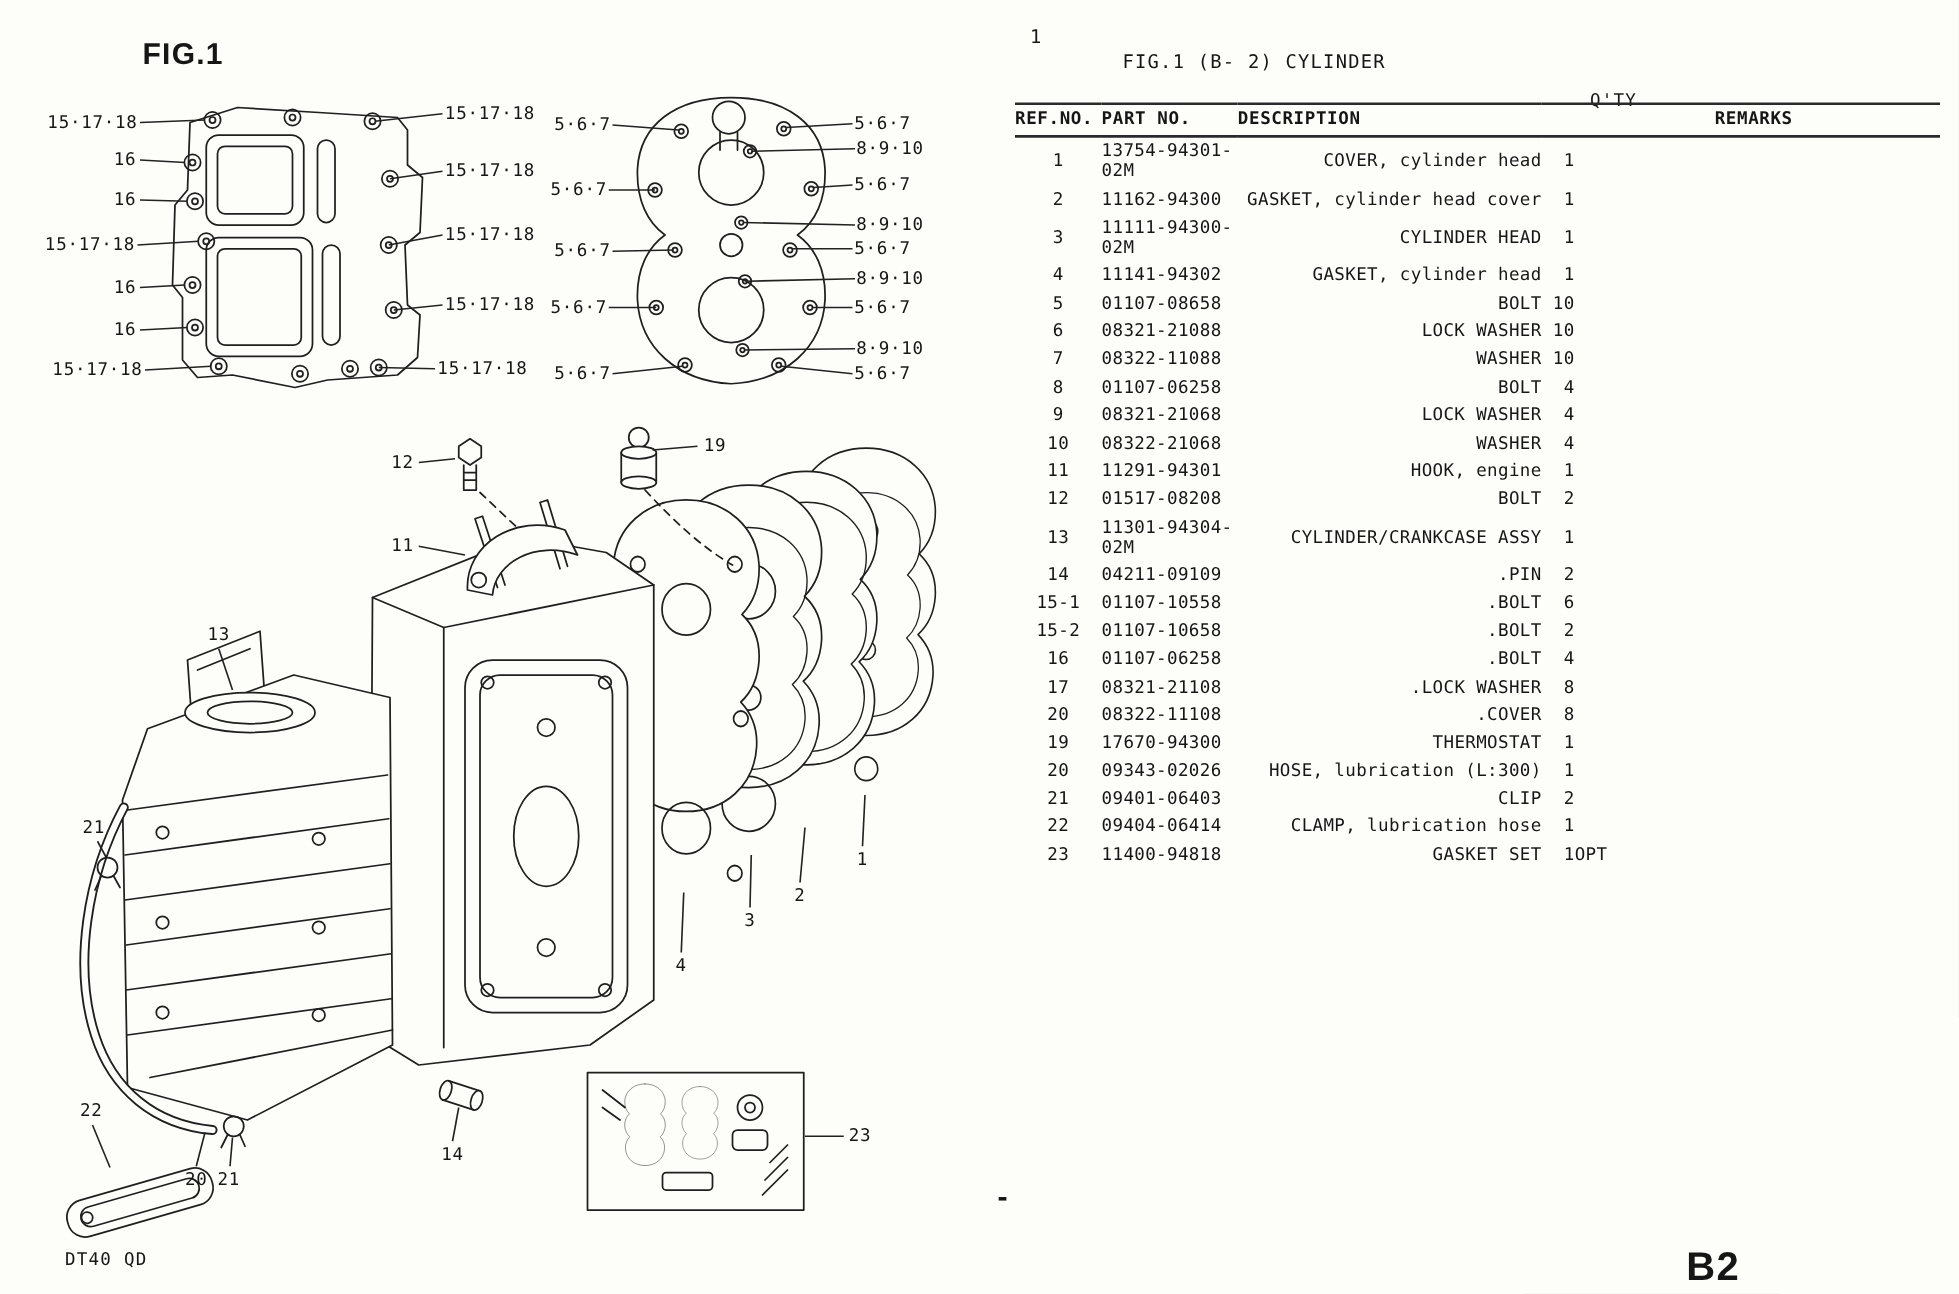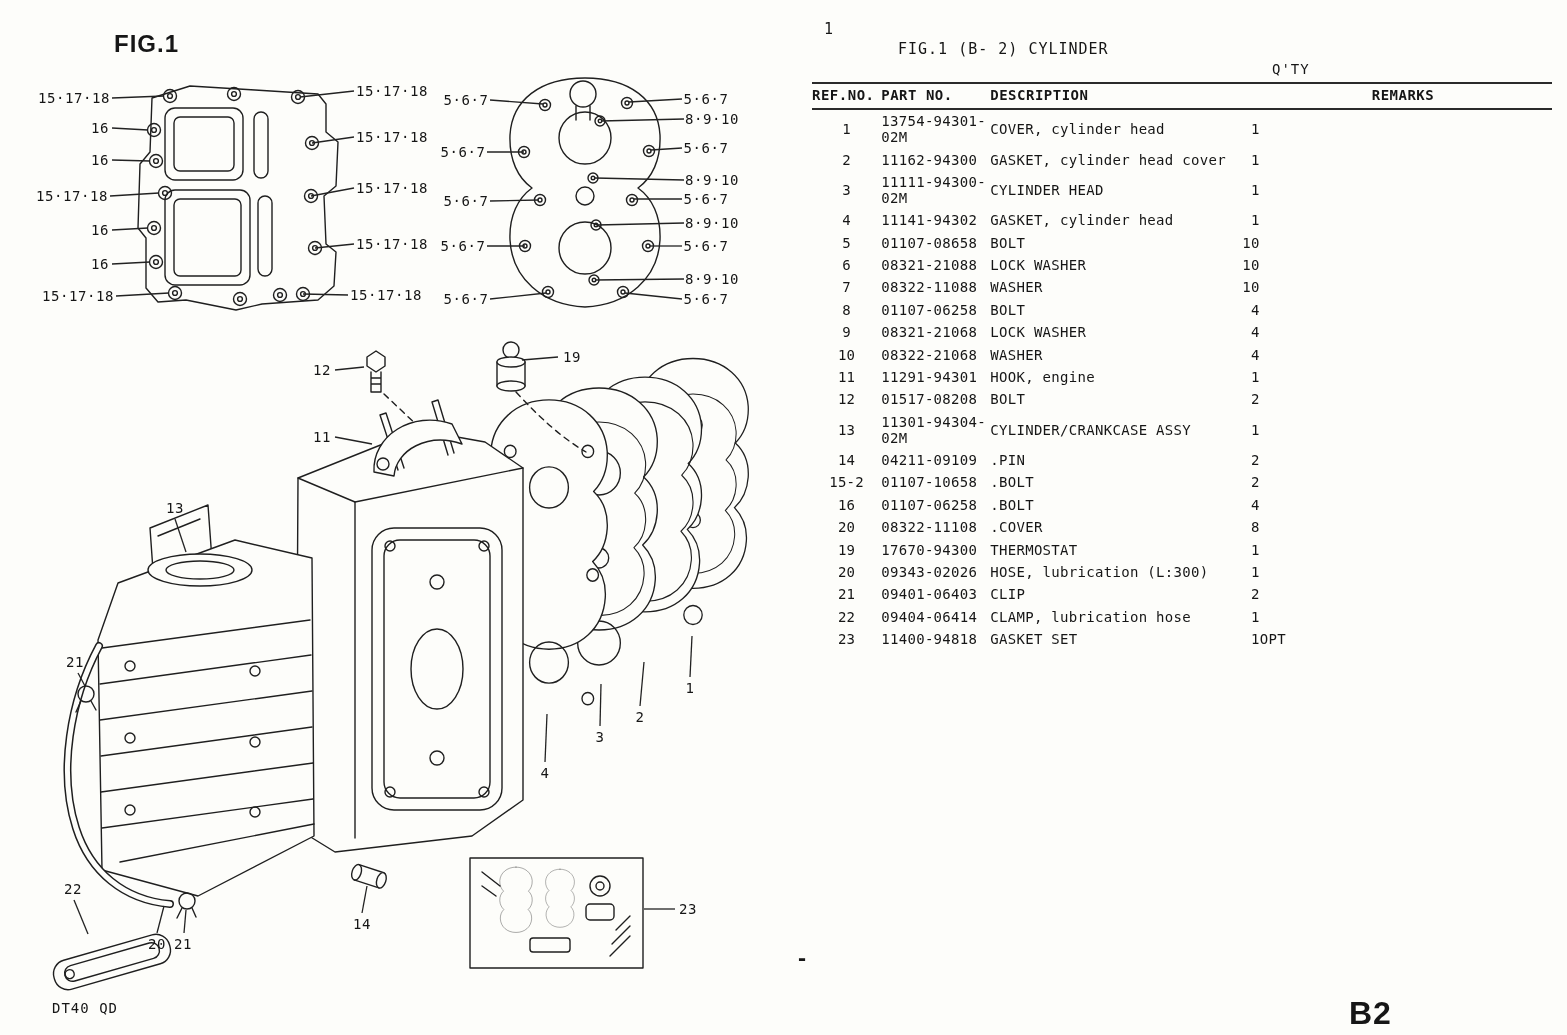--- a/index.html
+++ b/index.html
@@ -20,34 +20,34 @@
     white-space:nowrap;
     color:#161616;
   }
   .fig-label{
     position:absolute;left:114px;top:30px;
     font-family:"Liberation Sans",sans-serif;
     font-weight:bold;font-size:24px;letter-spacing:1px;
   }
   .page-number{position:absolute;left:824px;top:20px;font-size:15px;}
   .list-title{position:absolute;left:898px;top:40px;font-size:15px;letter-spacing:1px;}
-  .qty-header{position:absolute;left:1272px;top:61px;font-size:14px;letter-spacing:1px;}
+  .qty-header{position:absolute;left:1272px;top:73px;font-size:14px;letter-spacing:1px;}
   .parts-table{
     position:absolute;left:812px;top:82px;width:740px;
     border-collapse:collapse;
     border-top:2px solid #2a2a2a;
     font-size:14px;
   }
   .parts-table thead tr{border-bottom:2px solid #2a2a2a;}
   .parts-table th{font-weight:bold;text-align:left;padding:3px 0 5px 0;font-size:14px;letter-spacing:0.5px;}
   .parts-table td{padding:3.2px 0;letter-spacing:0.3px;}
   .col-ref{width:72px;text-align:center;}
   th.col-ref{text-align:left;}
   .col-part{width:132px;text-align:left;}
-  .col-desc{width:278px;text-align:left;}
+  .col-desc{width:278px;text-align:right;}
   .col-qty{width:30px;text-align:right;}
   .col-remarks{width:228px;text-align:left;padding-left:14px;}
   th.col-remarks{padding-left:112px;margin-top:20px;}
   .page-code{
     position:absolute;left:1349px;top:995px;
     font-family:"Liberation Sans",sans-serif;
     font-weight:bold;font-size:32px;letter-spacing:1px;
   }
   .separator-dash{position:absolute;left:796px;top:946px;font-weight:bold;font-size:20px;}
   .footer-left{position:absolute;left:52px;top:1000px;font-size:14px;letter-spacing:1px;}
@@ -481,34 +481,48 @@
           <td class="col-remarks"></td>
         </tr>
         <tr>
           <td class="col-ref">14</td>
           <td class="col-part">04211-09109</td>
           <td class="col-desc">.PIN</td>
           <td class="col-qty">2</td>
           <td class="col-remarks"></td>
         </tr>
         <tr>
+          <td class="col-ref">15-1</td>
+          <td class="col-part">01107-10558</td>
+          <td class="col-desc">.BOLT</td>
+          <td class="col-qty">6</td>
+          <td class="col-remarks"></td>
+        </tr>
+        <tr>
           <td class="col-ref">15-2</td>
           <td class="col-part">01107-10658</td>
           <td class="col-desc">.BOLT</td>
           <td class="col-qty">2</td>
           <td class="col-remarks"></td>
         </tr>
         <tr>
           <td class="col-ref">16</td>
           <td class="col-part">01107-06258</td>
           <td class="col-desc">.BOLT</td>
           <td class="col-qty">4</td>
           <td class="col-remarks"></td>
         </tr>
         <tr>
+          <td class="col-ref">17</td>
+          <td class="col-part">08321-21108</td>
+          <td class="col-desc">.LOCK WASHER</td>
+          <td class="col-qty">8</td>
+          <td class="col-remarks"></td>
+        </tr>
+        <tr>
           <td class="col-ref">20</td>
           <td class="col-part">08322-11108</td>
           <td class="col-desc">.COVER</td>
           <td class="col-qty">8</td>
           <td class="col-remarks"></td>
         </tr>
         <tr>
           <td class="col-ref">19</td>
           <td class="col-part">17670-94300</td>
           <td class="col-desc">THERMOSTAT</td>

